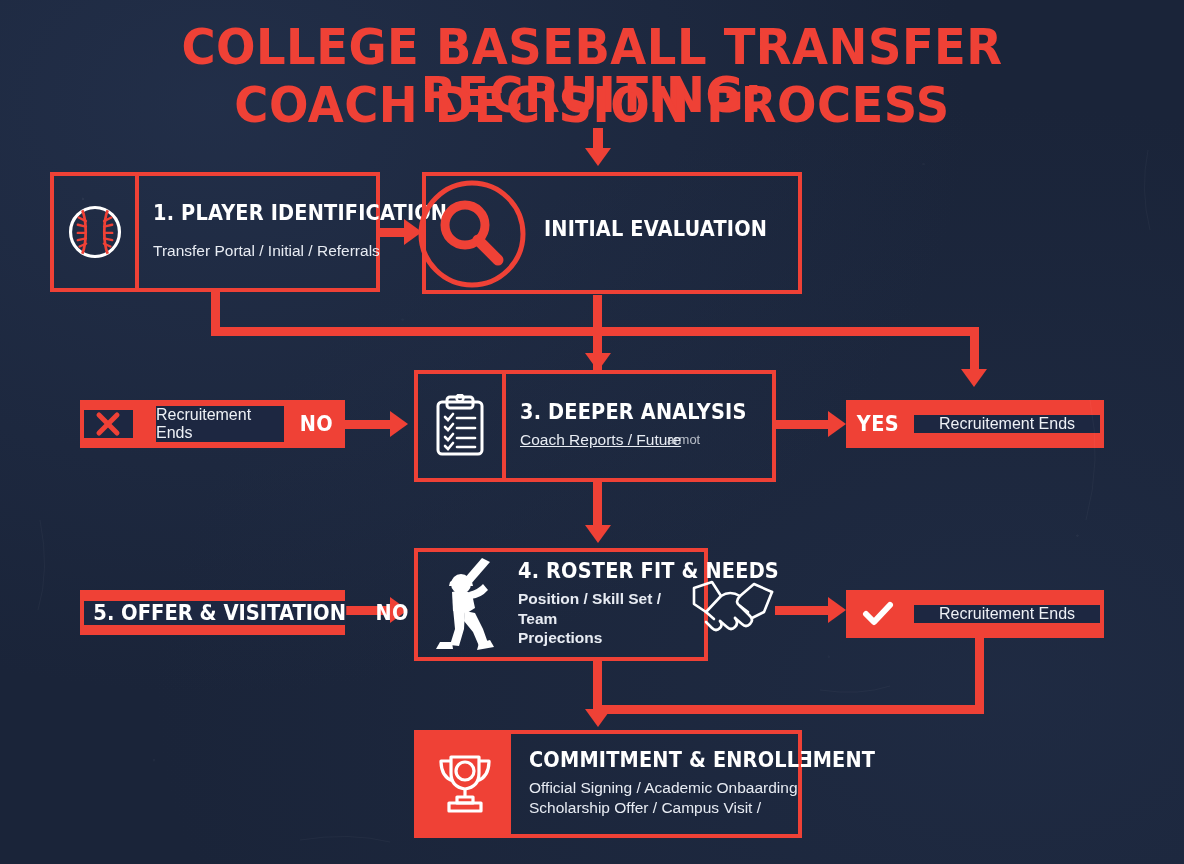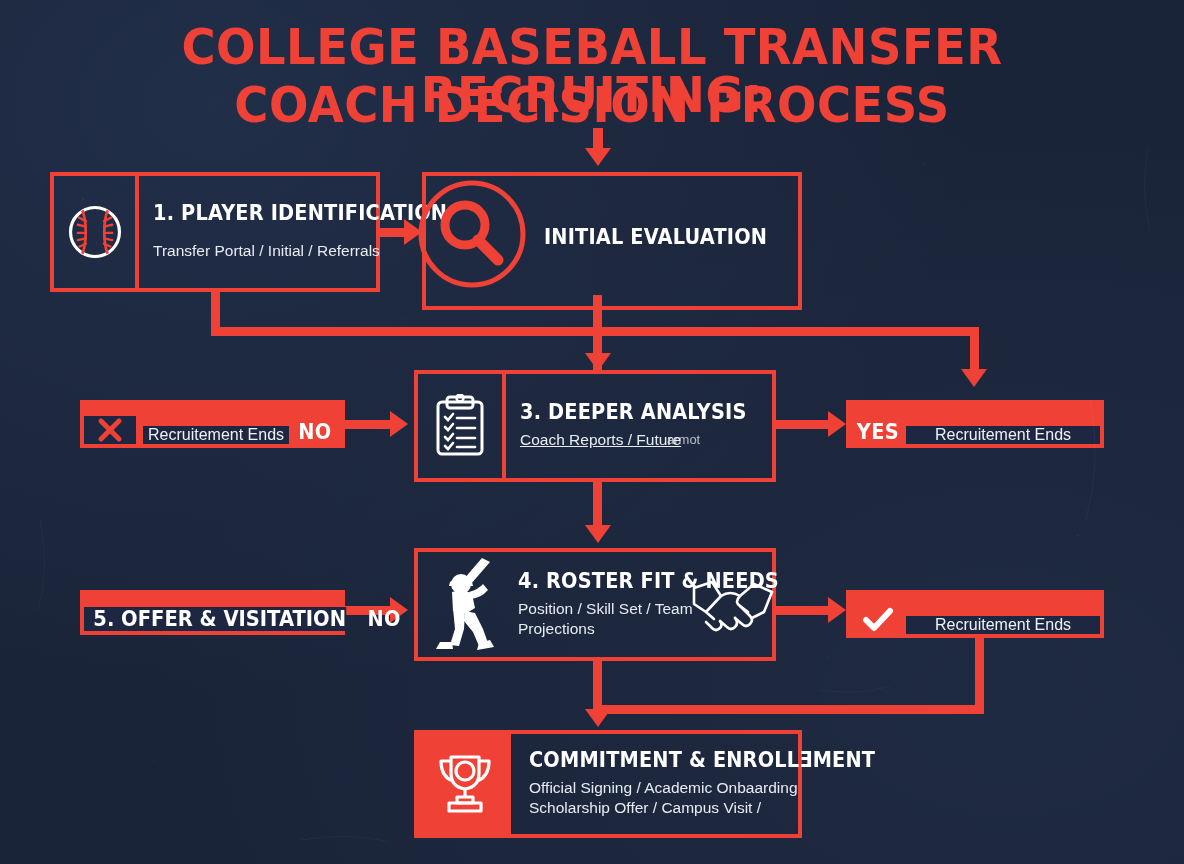--- a/index.html
+++ b/index.html
@@ -125,22 +125,23 @@
     line-height: 1.3;
   }
   .node-sub.center-inline { margin-top: 10px; }
 
   
   .pill {
     position: absolute;
     border: 4px solid #ef4136;
     box-sizing: border-box;
     display: flex;
-    align-items: flex-end;
+    align-items: center;
     background: #ef4136;
+    gap: 8px;
   }
   .pill-seg-dark {
     background: #1d2741;
     display: flex; align-items: center; justify-content: center;
     color: #eef1f6;
     font-family: "Liberation Sans", sans-serif;
     font-size: 16px;
   }
   .pill-seg-icon {
     background: #1d2741;
@@ -241,21 +242,21 @@
           </g>
         </svg>
       </span>
     </div>
     <div class="node-body">
       <div class="node-title">1. Player Identification</div>
       <div class="node-sub center-inline">Transfer Portal / Initial / Referrals</div>
     </div>
   </div>
 
-  <div class="node" style="left:422px; top:172px; width:380px; height:138px; padding-left:90px;">
+  <div class="node" style="left:422px; top:172px; width:380px; height:122px; padding-left:90px;">
     <div class="node-body" style="padding-left:28px;">
       <div class="node-title">Initial Evaluation</div>
     </div>
   </div>
 
   <div class="abs" style="left:418px; top:180px;">
     <svg width="108" height="108" viewBox="0 0 108 108">
       <circle cx="54" cy="54" r="51" fill="none" stroke="#ef4136" stroke-width="5"></circle>
       <circle cx="47" cy="45" r="20" fill="none" stroke="#ef4136" stroke-width="9"></circle>
       <line x1="60" y1="60" x2="80" y2="80" stroke="#ef4136" stroke-width="11" stroke-linecap="round"></line>
@@ -286,24 +287,24 @@
       <div class="node-title">3. Deeper Analysis</div>
       <div class="node-sub" style="line-height:1.28;">
         <div style="position:relative;text-decoration:underline;">
           <span>Coach Reports / Future</span>
           <span style="position:absolute; left:147px; top:2px; font-size:13px; opacity:.75;">armot</span>
         </div>
       </div>
     </div>
   </div>
 
-  <div class="node" style="left:414px; top:548px; width:362px; height:113px;">
+  <div class="node" style="left:414px; top:548px; width:294px; height:113px;">
     <div class="node-body" style="padding-left:100px;">
       <div class="node-title">4. Roster Fit &amp; Needs</div>
-      <div class="node-sub" style="line-height:1.28; max-width:185px;">
+      <div class="node-sub" style="line-height:1.28; max-width:185px;font-weight:bold;">
         <div>Position / Skill Set / Team</div>
         <div>Projections</div>
       </div>
     </div>
   </div>
 
   <div class="abs" style="left:424px; top:556px;">
     <svg width="86" height="98" viewBox="0 0 86 98">
       <g fill="#ffffff">
 

